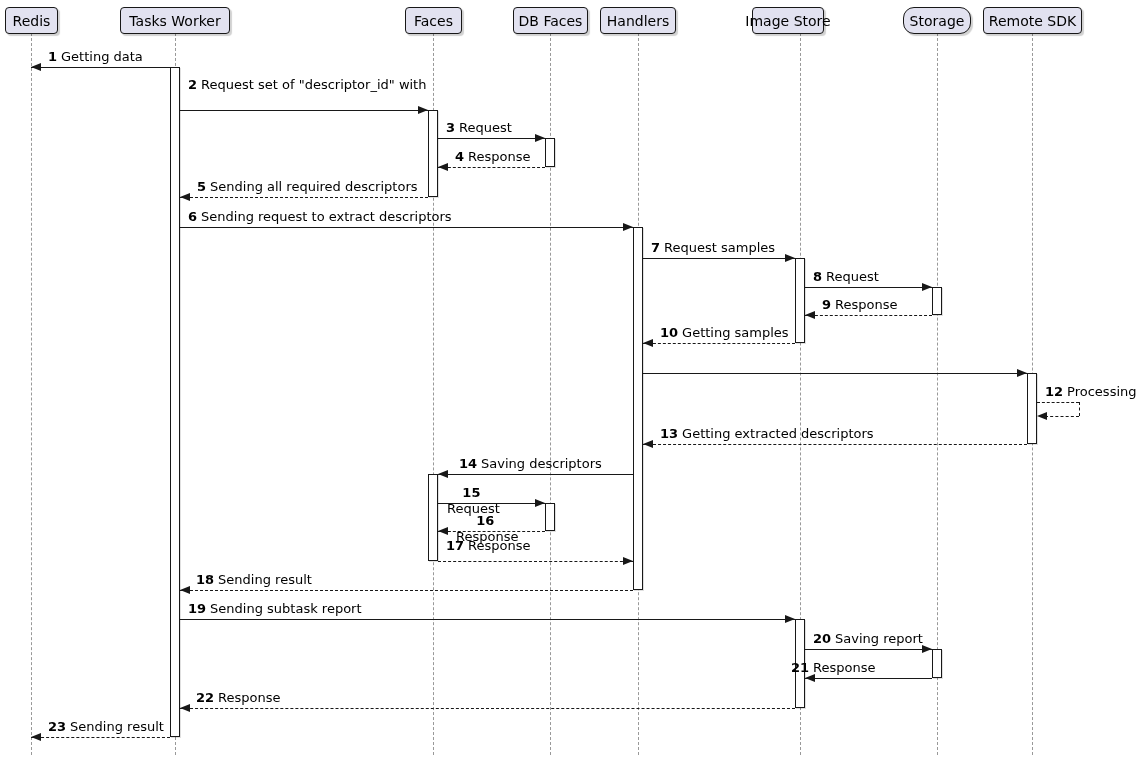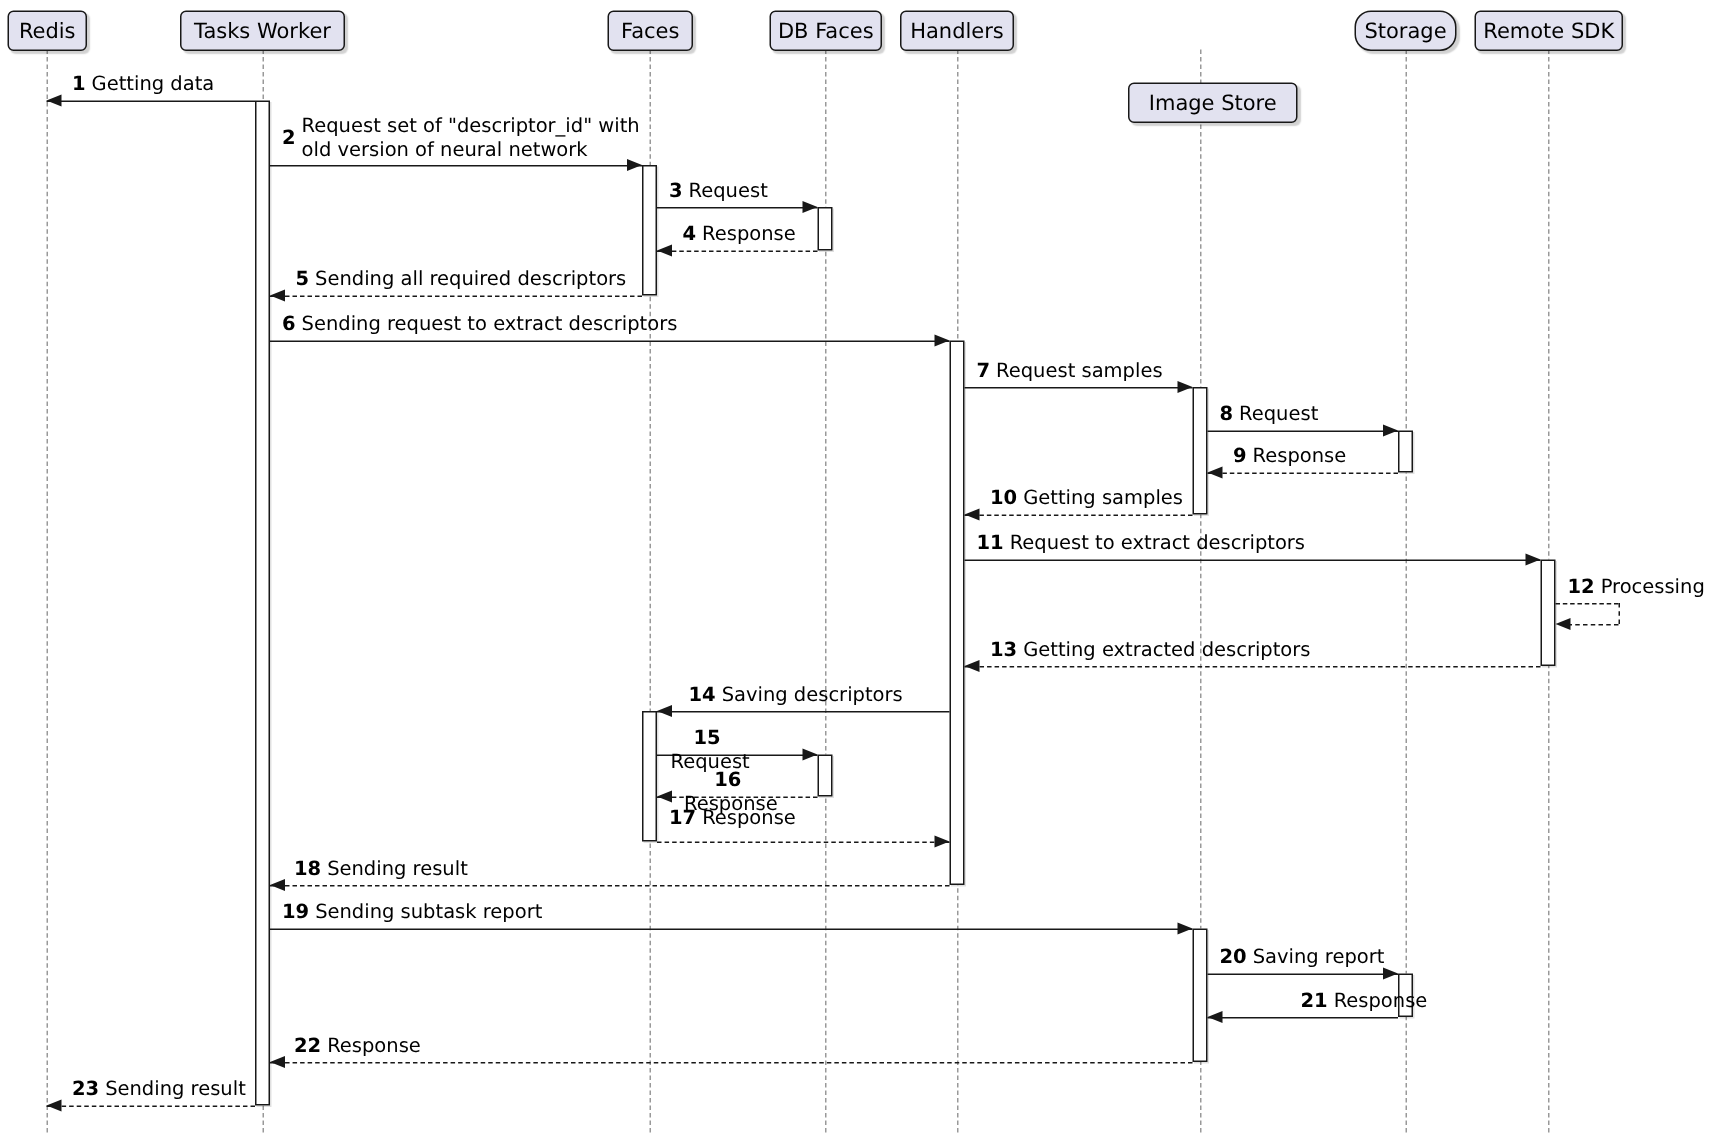--- a/index.html
+++ b/index.html
@@ -76,21 +76,21 @@
     <div class="participant" style="left: 5px; width: 53px;">Redis</div>
     <div class="lifeline" style="left: 175px; top: 33px; height: 722px;"></div>
     <div class="participant" style="left: 120px; width: 110px;">Tasks Worker</div>
     <div class="lifeline" style="left: 433px; top: 33px; height: 722px;"></div>
     <div class="participant" style="left: 405px; width: 57px;">Faces</div>
     <div class="lifeline" style="left: 550px; top: 33px; height: 722px;"></div>
     <div class="participant" style="left: 513px; width: 75px;">DB Faces</div>
     <div class="lifeline" style="left: 638px; top: 33px; height: 722px;"></div>
     <div class="participant" style="left: 600px; width: 76px;">Handlers</div>
     <div class="lifeline" style="left: 800px; top: 33px; height: 722px;"></div>
-    <div class="participant" style="left: 752px; width: 113px; margin-top: 48px;">Image Store</div>
+    <div class="participant" style="left: 752px; width: 72px;">Image Store</div>
     <div class="lifeline" style="left: 937px; top: 33px; height: 722px;"></div>
     <div class="participant" style="left: 903px; width: 68px; border-radius: 11px;">Storage</div>
     <div class="lifeline" style="left: 1032px; top: 33px; height: 722px;"></div>
     <div class="participant" style="left: 983px; width: 99px;">Remote SDK</div>
     <div class="activation" style="left: 170px; top: 67px; height: 670px;"></div>
     <div class="activation" style="left: 428px; top: 110px; height: 87px;"></div>
     <div class="activation" style="left: 545px; top: 138px; height: 29px;"></div>
     <div class="activation" style="left: 633px; top: 227px; height: 363px;"></div>
     <div class="activation" style="left: 795px; top: 258px; height: 85px;"></div>
     <div class="activation" style="left: 932px; top: 287px; height: 28px;"></div>
@@ -104,21 +104,20 @@
     <div class="msg-label" style="left: 48px; top: 49px;">
       <span class="num">1</span>
       <span class="txt">Getting data</span>
     </div>
     <div class="msg-line solid" style="left: 180px; top: 110px; width: 248px;"></div>
     <div class="arrowhead right" style="left: 418px; top: 106px;"></div>
     <div class="msg-label" style="left: 188px; top: 77px;">
       <span class="num">2</span>
       <span class="multiline">
         <span class="line">Request set of "descriptor_id" with</span>
-        <span class="line">old version of neural network</span>
       </span>
     </div>
     <div class="msg-line solid" style="left: 438px; top: 138px; width: 107px;"></div>
     <div class="arrowhead right" style="left: 535px; top: 134px;"></div>
     <div class="msg-label" style="left: 446px; top: 120px;">
       <span class="num">3</span>
       <span class="txt">Request</span>
     </div>
     <div class="msg-line dashed" style="left: 438px; top: 167px; width: 107px;"></div>
     <div class="arrowhead left" style="left: 438px; top: 163px;"></div>
@@ -157,24 +156,20 @@
       <span class="txt">Response</span>
     </div>
     <div class="msg-line dashed" style="left: 643px; top: 343px; width: 152px;"></div>
     <div class="arrowhead left" style="left: 643px; top: 339px;"></div>
     <div class="msg-label" style="left: 660px; top: 325px;">
       <span class="num">10</span>
       <span class="txt">Getting samples</span>
     </div>
     <div class="msg-line solid" style="left: 643px; top: 373px; width: 384px;"></div>
     <div class="arrowhead right" style="left: 1017px; top: 369px;"></div>
-    <div class="msg-label" style="left: 651px; top: 355px;">
-      <span class="num">11</span>
-      <span class="txt">Request to extract descriptors</span>
-    </div>
     <div class="msg-line dashed" style="left: 1037px; top: 402px; width: 42px;"></div>
     <div class="msg-vline dashed" style="left: 1079px; top: 402px; height: 14px;"></div>
     <div class="msg-line dashed" style="left: 1045px; top: 416px; width: 34px;"></div>
     <div class="arrowhead left" style="left: 1037px; top: 412px;"></div>
     <div class="msg-label" style="left: 1045px; top: 384px;">
       <span class="num">12</span>
       <span class="txt">Processing</span>
     </div>
     <div class="msg-line dashed" style="left: 643px; top: 444px; width: 384px;"></div>
     <div class="arrowhead left" style="left: 643px; top: 440px;"></div>
@@ -219,21 +214,21 @@
       <span class="txt">Sending subtask report</span>
     </div>
     <div class="msg-line solid" style="left: 805px; top: 649px; width: 127px;"></div>
     <div class="arrowhead right" style="left: 922px; top: 645px;"></div>
     <div class="msg-label" style="left: 813px; top: 631px;">
       <span class="num">20</span>
       <span class="txt">Saving report</span>
     </div>
     <div class="msg-line solid" style="left: 805px; top: 678px; width: 127px;"></div>
     <div class="arrowhead left" style="left: 805px; top: 674px;"></div>
-    <div class="msg-label" style="left: 867px; top: 660px; justify-content: space-between;">
+    <div class="msg-label" style="left: 791px; top: 660px; justify-content: space-between;">
       <span class="num">21</span>
       <span class="txt">Response</span>
     </div>
     <div class="msg-line dashed" style="left: 180px; top: 708px; width: 615px;"></div>
     <div class="arrowhead left" style="left: 180px; top: 704px;"></div>
     <div class="msg-label" style="left: 196px; top: 690px;">
       <span class="num">22</span>
       <span class="txt">Response</span>
     </div>
     <div class="msg-line dashed" style="left: 31px; top: 737px; width: 139px;"></div>

